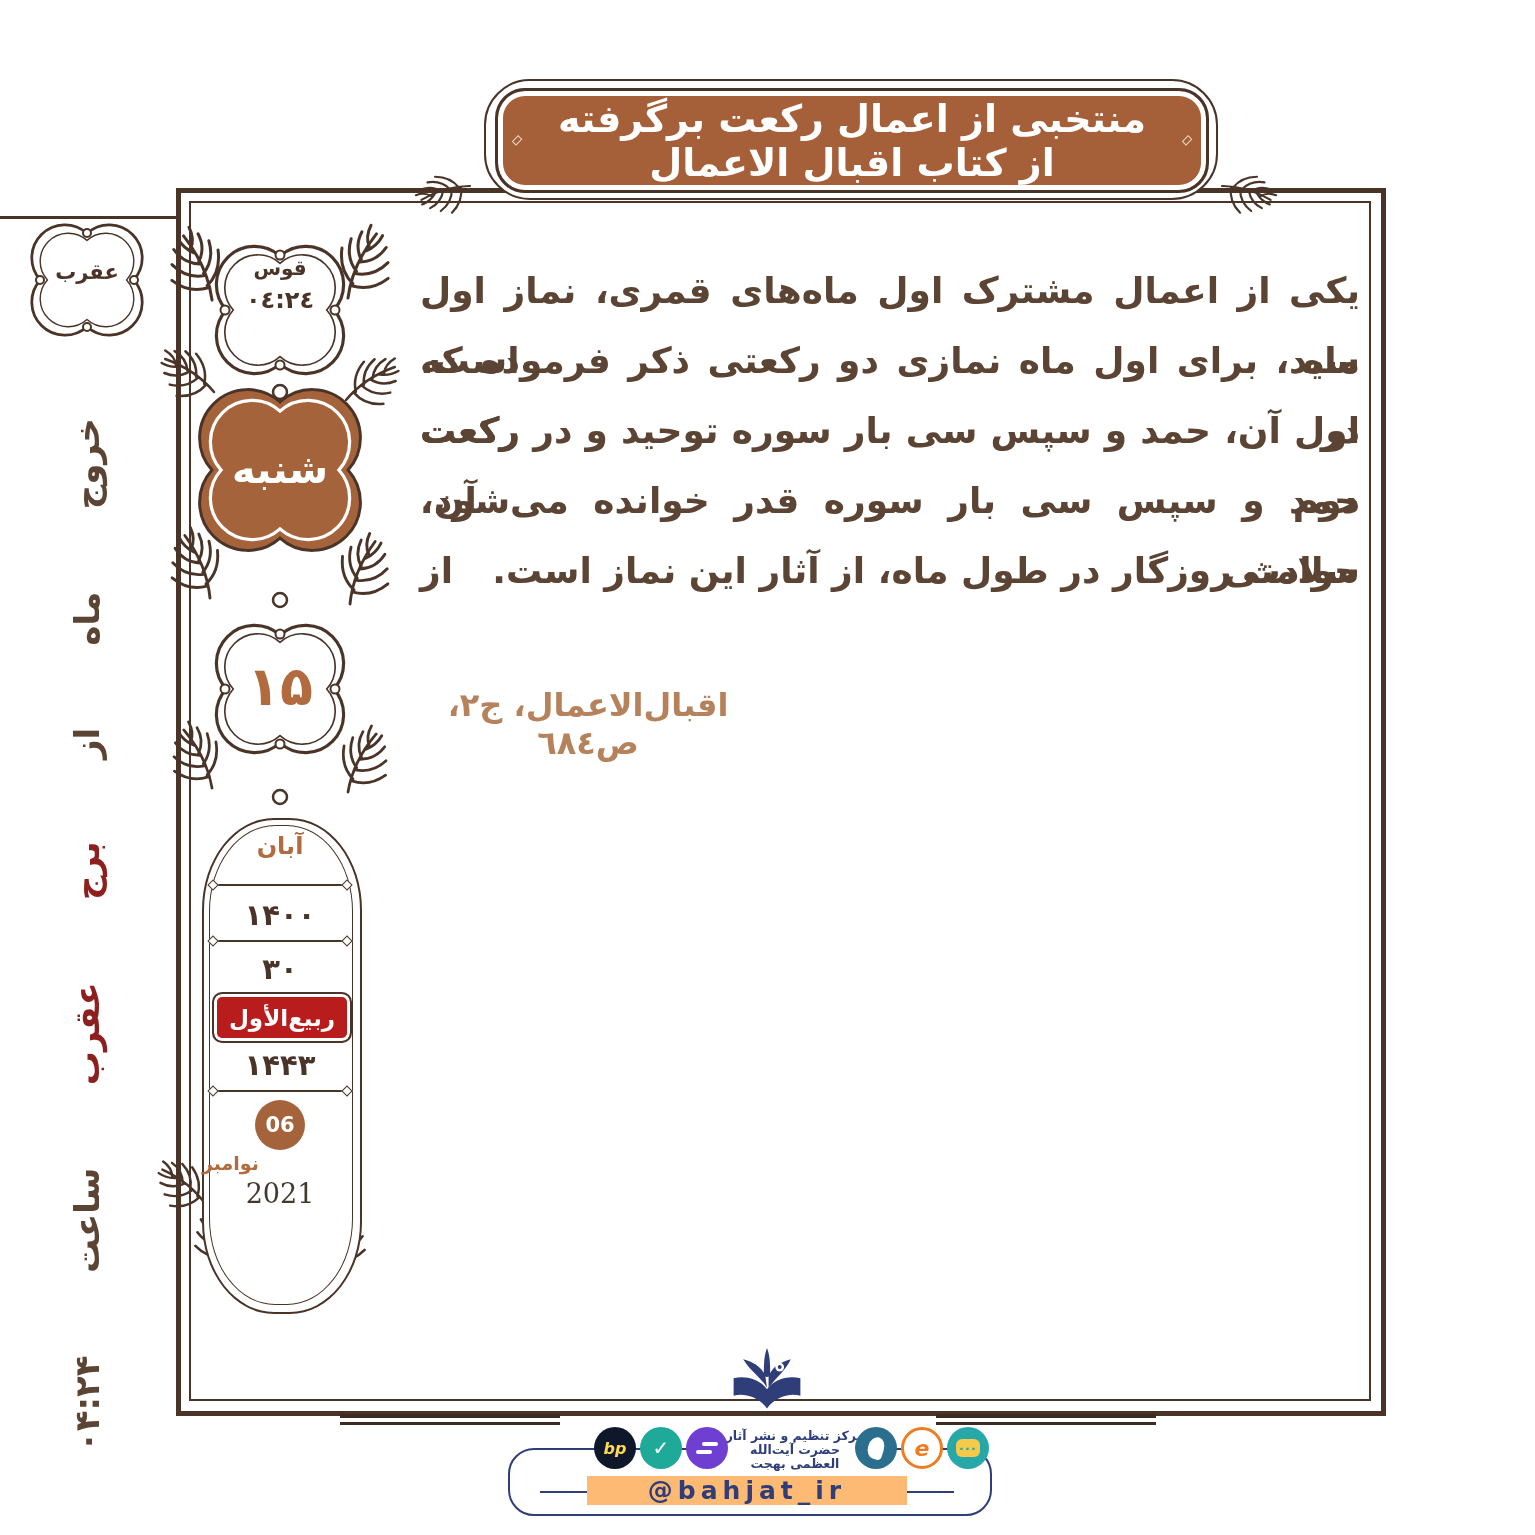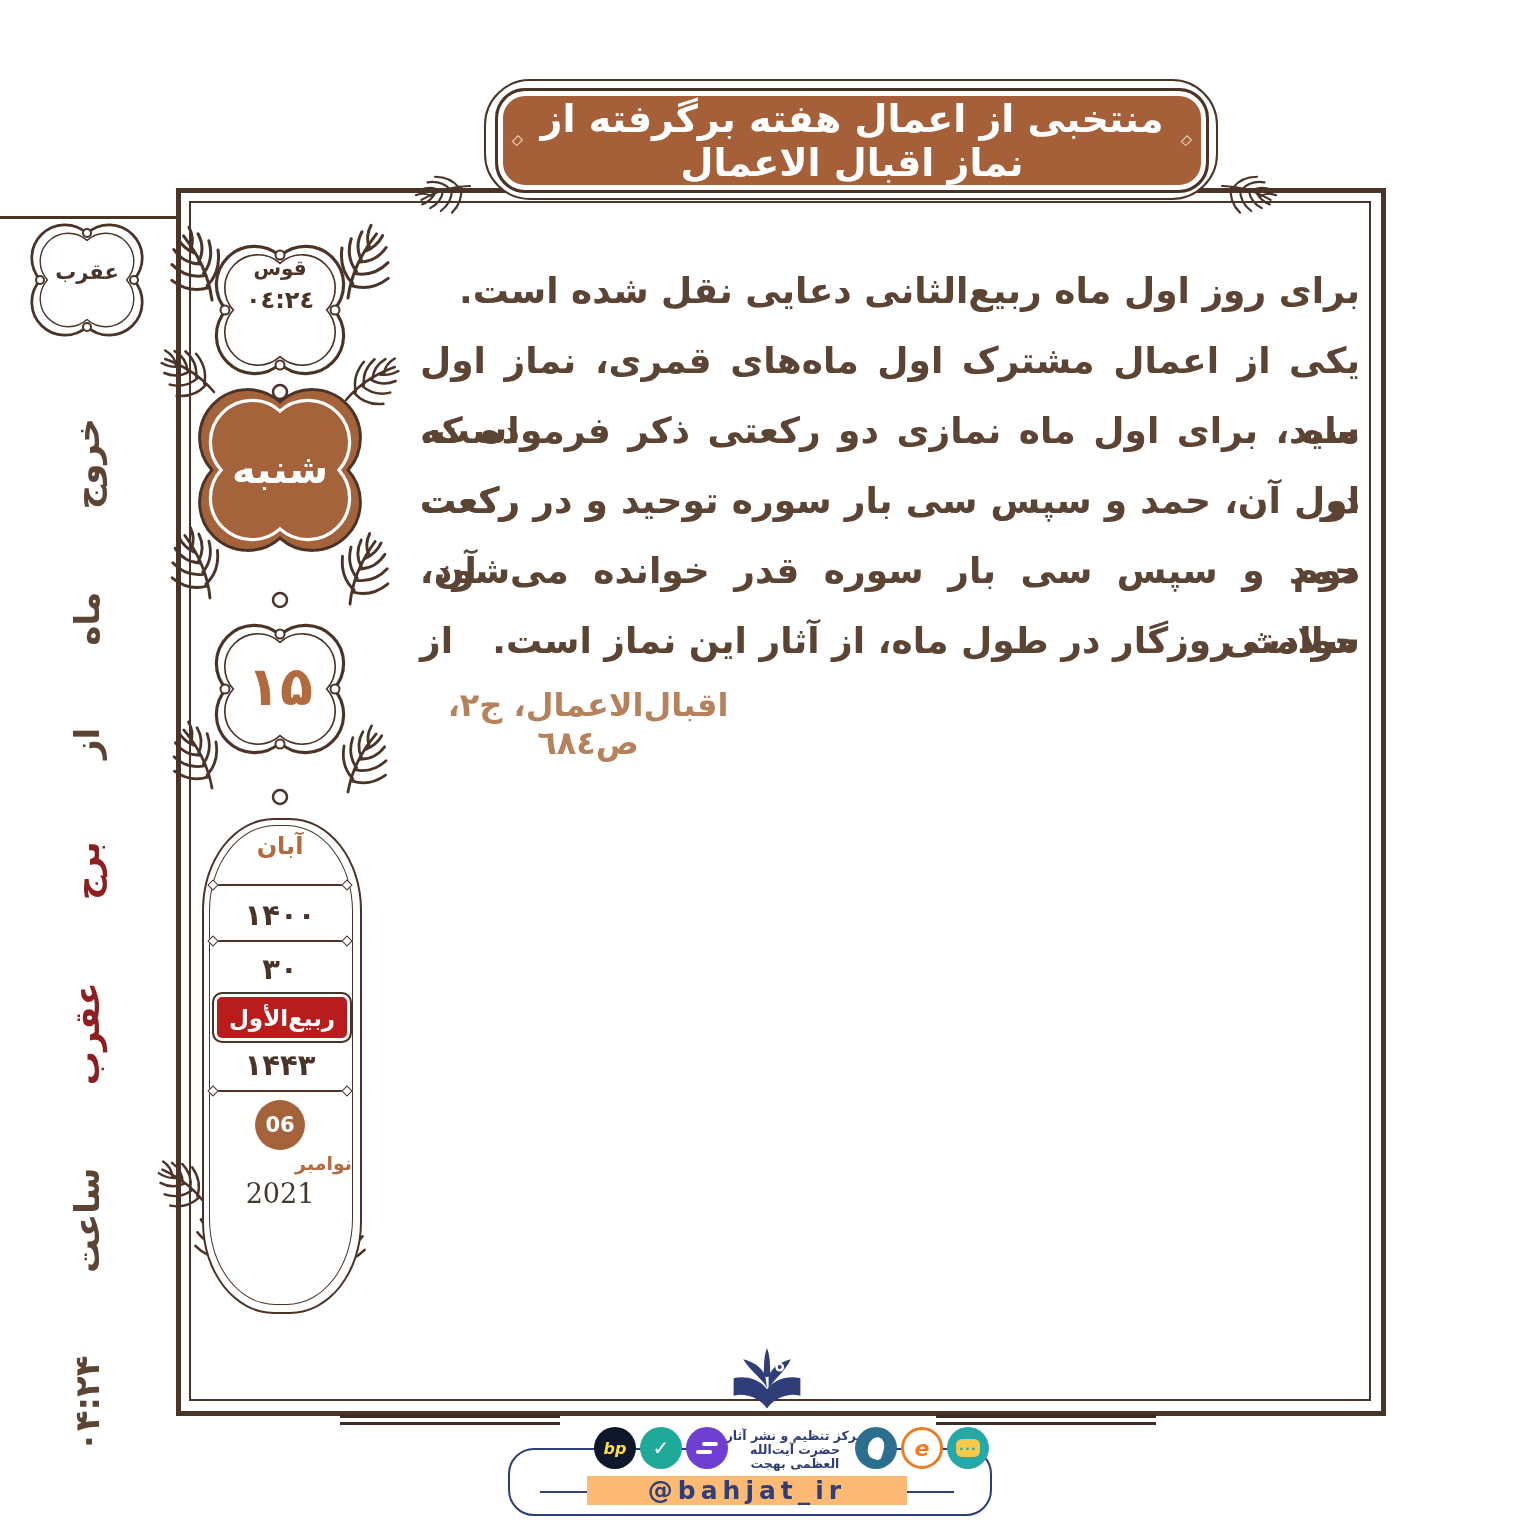--- a/index.html
+++ b/index.html
@@ -34,21 +34,21 @@
   .date-panel{left:202px;top:818px;width:156px;height:492px;border:2.5px solid #4A3428;border-radius:72px/92px;background:#fff;z-index:2;}
   .date-panel-inner{left:209px;top:825px;width:142px;height:478px;border:1.5px solid #4A3428;border-radius:66px/86px;z-index:2;}
   .p-aban{left:202px;top:832px;width:156px;font-size:24px;font-weight:bold;color:#B26B3F;text-align:center;z-index:3;direction:rtl;}
   .p-1400{left:202px;top:898px;width:156px;font-size:29px;font-weight:bold;color:#4A3428;text-align:center;z-index:3;direction:rtl;}
   .p-30{left:202px;top:952px;width:156px;font-size:29px;font-weight:bold;color:#4A3428;text-align:center;z-index:3;direction:rtl;}
   .rabi-badge{left:212px;top:992px;width:136px;height:47px;background:#b91c1c;border:2px solid #4A3428;border-radius:10px;
               box-shadow:inset 0 0 0 3px #fff;color:#fff;font-size:23px;font-weight:bold;z-index:3;direction:rtl;}
   .p-1443{left:202px;top:1048px;width:156px;font-size:29px;font-weight:bold;color:#4A3428;text-align:center;z-index:3;direction:rtl;}
   .greg-circle{left:255px;top:1100px;width:50px;height:50px;border-radius:50%;background:#A5633C;color:#fff;
                font-size:21px;font-weight:bold;z-index:3;}
-  .p-nov{left:196px;top:1152px;width:156px;font-size:19px;font-weight:bold;color:#B26B3F;text-align:right;z-index:3;direction:rtl;}
+  .p-nov{left:202px;top:1152px;width:156px;font-size:19px;font-weight:bold;color:#B26B3F;text-align:left;z-index:3;direction:rtl;}
   .p-2021{left:202px;top:1178px;width:156px;font-size:27px;color:#44392F;font-family:"DejaVu Serif",serif;text-align:center;z-index:3;}
   .divider{position:absolute;left:218px;width:124px;height:0;border-top:2px solid #4A3428;z-index:3;}
   .divider::before,.divider::after{content:"";position:absolute;top:-5px;width:6px;height:6px;border:1.5px solid #4A3428;background:#fff;transform:rotate(45deg);}
   .divider::before{left:-9px;}
   .divider::after{right:-9px;}
 
   
   .main-text{left:420px;top:256px;width:940px;direction:rtl;color:#5C4434;font-weight:bold;font-size:36px;z-index:3;}
   .main-text .line{height:70px;line-height:70px;white-space:nowrap;}
   .main-text .just{text-align:justify;text-align-last:justify;white-space:normal;}
@@ -123,21 +123,21 @@
     <circle cx="280" cy="1222" r="5"></circle>
   </g>
 </svg>
 
 <div class="abs frame-outer"></div>
 <div class="abs frame-inner"></div>
 
 <div class="abs banner-outline"></div>
 <div class="abs banner ctr">
   <span class="dmd"></span>
-  <span>منتخبی از اعمال هفته برگرفته از نماز اقبال الاعمال</span>
+  <span>منتخبی از اعمال رکعت برگرفته از کتاب اقبال الاعمال</span>
   <span class="dmd"></span>
 </div>
 
 <svg class="abs" style="left:12px;top:205px;z-index:2" width="150" height="150" viewBox="-75 -75 150 150">
   <g transform="rotate(45)">
     <use href="#qf" transform="scale(0.92)" fill="#fff" stroke="#4A3428" stroke-width="3"></use>
     <use href="#qf" transform="scale(0.78)" fill="none" stroke="#4A3428" stroke-width="1.8"></use>
   </g>
   <g fill="#fff" stroke="#4A3428" stroke-width="2">
     <circle cx="0" cy="-47" r="4"></circle>
@@ -195,21 +195,20 @@
 <div class="divider" style="top:940px"></div>
 <div class="abs p-30">۳۰</div>
 <div class="abs rabi-badge ctr">ربیع‌الأول</div>
 <div class="abs p-1443">۱۴۴۳</div>
 <div class="divider" style="top:1090px"></div>
 <div class="abs greg-circle ctr">06</div>
 <div class="abs p-nov">نوامبر</div>
 <div class="abs p-2021">2021</div>
 
 <div class="abs main-text">
-  <div class="line start">برای روز اول ماه ربیع‌الثانی دعایی نقل شده است.</div>
   <div class="line just">یکی از اعمال مشترک اول ماه‌های قمری، نماز اول ماه است.</div>
   <div class="line just">سید، برای اول ماه نمازی دو رکعتی ذکر فرموده که در رکعت</div>
   <div class="line just">اول آن، حمد و سپس سی بار سوره توحید و در رکعت دوم آن،</div>
   <div class="line just">حمد و سپس سی بار سوره قدر خوانده می‌شود. سلامتی از</div>
   <div class="line start">حوادث روزگار در طول ماه، از آثار این نماز است.</div>
 </div>
 <div class="abs citation">اقبال‌الاعمال، ج۲، ص٦٨٤</div>
 
 <svg class="abs" style="left:727px;top:1348px;z-index:3" width="80" height="62" viewBox="0 0 100 78" fill="#2F3D78">
   <path d="M50,76 C40,62 22,56 8,60 L8,38 C24,34 42,40 50,52 C58,40 76,34 92,38 L92,60 C78,56 60,62 50,76 Z"></path>

